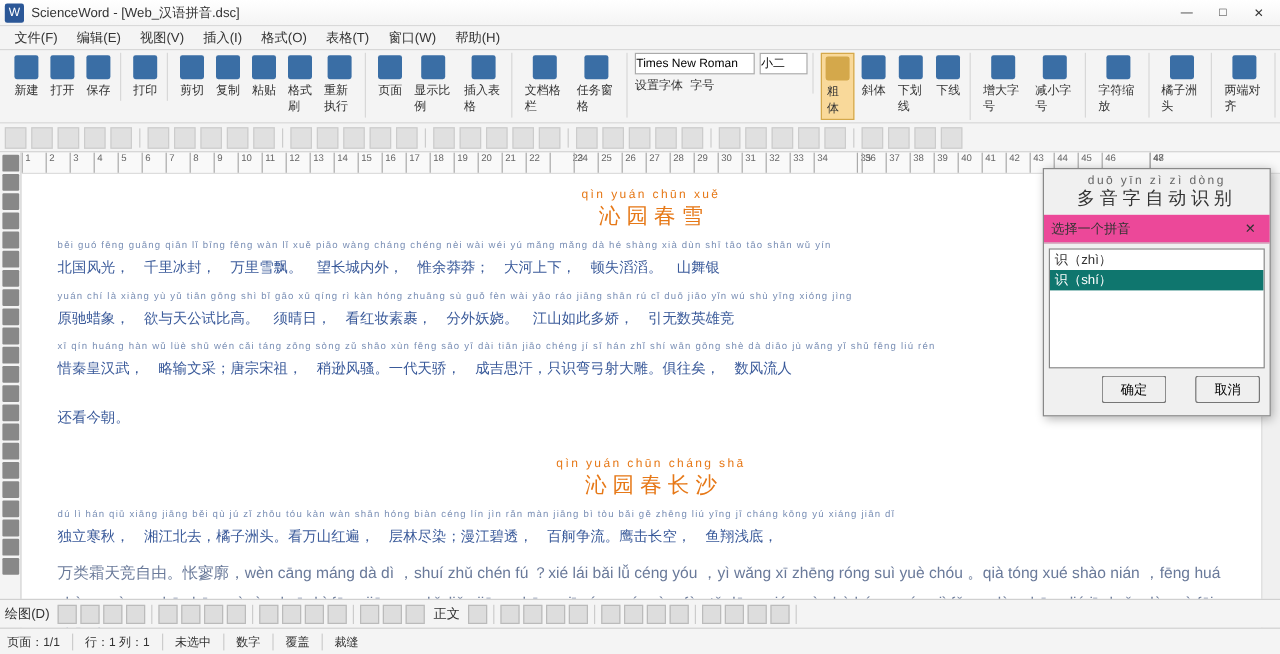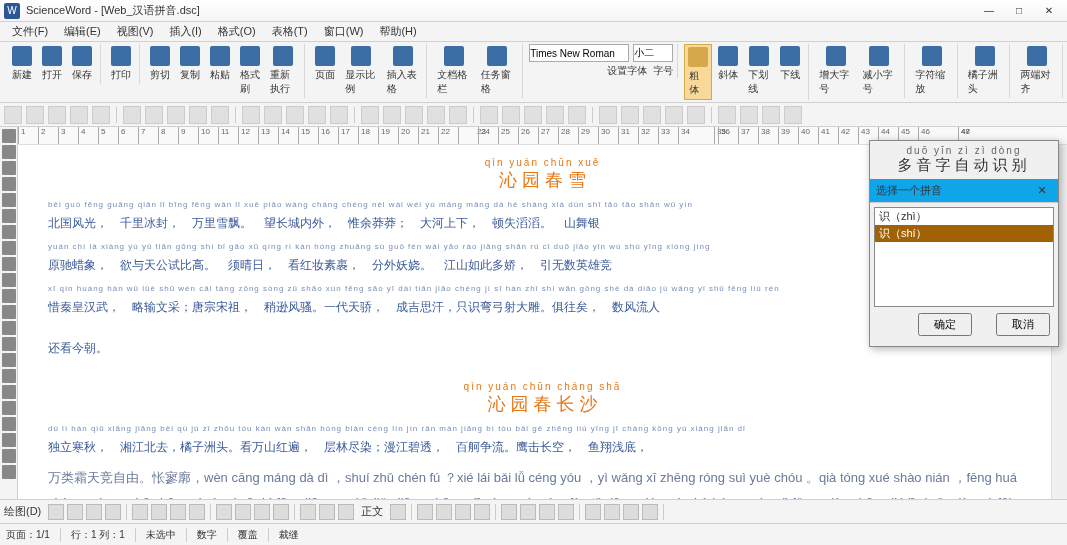--- a/index.html
+++ b/index.html
@@ -33,30 +33,30 @@
 .poem-body rt{font-size:8px;color:#7a8fb5;letter-spacing:1px}
 .poem-body .line{margin-bottom:4px}
 .section2{margin-top:18px}
 .pinyin-inline{color:#6a7a9a;font-size:13px;line-height:1.9}
 .statusbar{height:22px;background:#f4f4f4;border-top:1px solid #d0d0d0;display:flex;align-items:center;padding:0 6px;font-size:10px;gap:10px;position:absolute;bottom:0;left:0;right:0}
 .statusbar .sep{width:1px;height:14px;background:#ccc}
 .bottombar{height:24px;background:#f4f4f4;border-top:1px solid #d0d0d0;display:flex;align-items:center;padding:0 4px;gap:3px;position:absolute;bottom:22px;left:0;right:0}
 .bottombar .bb{width:16px;height:16px;background:#ddd;border:1px solid #bbb;cursor:pointer}
 .bottombar .sep{width:1px;height:16px;background:#ccc;margin:0 2px}
 .dialog{position:absolute;right:8px;top:140px;width:190px;background:#f0f0f0;border:1px solid #888;box-shadow:2px 2px 8px rgba(0,0,0,.3);font-size:11px}
-.dialog .dlg-titlebar{height:24px;display:flex;align-items:center;padding:0 6px;border-bottom:1px solid #ccc;background:#0ea5e9}
+.dialog .dlg-titlebar{height:24px;display:flex;align-items:center;padding:0 6px;border-bottom:1px solid #ccc;background:#ec4899}
 .dialog .dlg-titlebar .t{flex:1}
 .dialog .dlg-titlebar .x{width:20px;text-align:center;cursor:pointer}
 .dialog .dlg-header{padding:4px 6px;text-align:center}
 .dialog .dlg-header .py{display:block;font-size:10px;color:#666;letter-spacing:2px}
 .dialog .dlg-header .zh{font-size:15px;letter-spacing:4px}
 .dialog .dlg-body{padding:4px}
 .dialog .listbox{background:#fff;border:1px solid #888;height:100px;overflow:auto;font-family:SimSun,monospace}
 .dialog .listbox .opt{padding:1px 4px;cursor:pointer}
-.dialog .listbox .opt.sel{background:#a16207;color:#fff}
+.dialog .listbox .opt.sel{background:#0f766e;color:#fff}
 .dialog .dlg-btns{display:flex;justify-content:flex-end;gap:24px;padding:6px 4px}
 .dialog .dlg-btns button{padding:2px 14px;font-size:11px;cursor:pointer}
 .scrollbar-v{position:absolute;right:0;top:0;bottom:0;width:16px;background:#f0f0f0;border-left:1px solid #ddd}
 </style>
 </head>
 <body>
 
 <div class="titlebar">
   <div class="appicon">W</div>
   <div class="title">ScienceWord - [Web_汉语拼音.dsc]</div>
@@ -148,21 +148,21 @@
     <div class="toolbtn">
           <div class="ico"></div>
           <span>文档格栏</span>
         </div>
     <div class="toolbtn">
           <div class="ico"></div>
           <span>任务窗格</span>
         </div>
   </div>
     </div>
-  <div class="toolgrp" style="flex-direction:column;align-items:flex-end">
+  <div class="toolgrp" style="flex-direction:column;align-items:flex-start">
     <div style="display:flex;gap:4px;align-items:center">
       <input style="width: 100px; font-size: 10px; height: 18px; border: 1px solid rgb(170, 170, 170);" value="Times New Roman">
       <input style="width: 40px; font-size: 10px; height: 18px; border: 1px solid rgb(170, 170, 170);" value="小二">
     </div>
     <div style="display:flex;gap:6px;font-size:10px;margin-top:2px">
       <span>设置字体</span>
       <span>字号</span>
     </div>
   </div>
   <div class="toolgrp">

